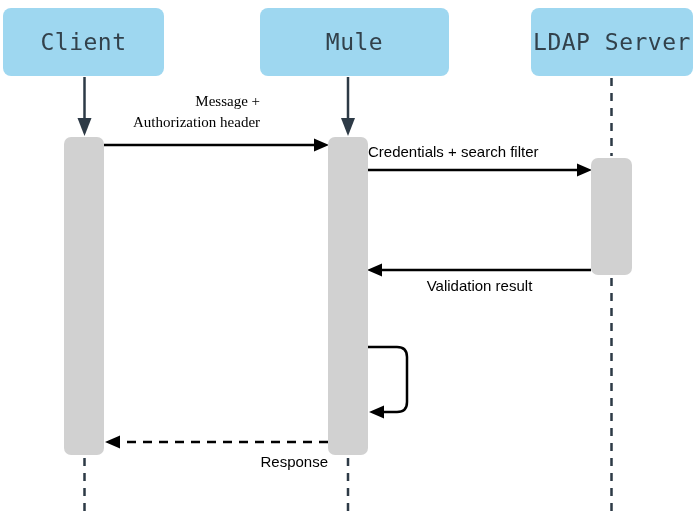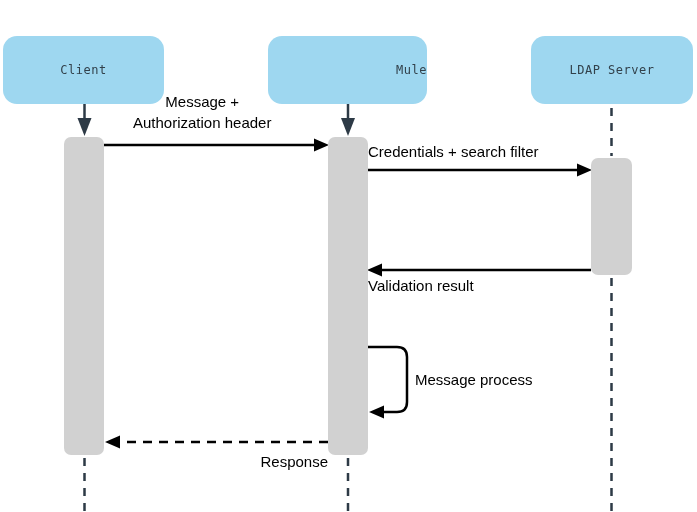--- a/index.html
+++ b/index.html
@@ -10,48 +10,48 @@
     --arrow-color:#000000;
     --background:#ffffff;
   }
   *{box-sizing:border-box;margin:0;padding:0;}
   html,body{width:697px;height:512px;background:var(--background);overflow:hidden;}
   .canvas{position:relative;width:697px;height:512px;background:var(--background);
           font-family:"Liberation Sans",sans-serif;}
   .overlay{position:absolute;left:0;top:0;width:697px;height:512px;}
 
   
-  .actor{position:absolute;top:8px;height:68px;border-radius:14px;
+  .actor{position:absolute;top:8px;height:68px;border-radius:8px;
          background:var(--actor-fill);color:var(--actor-text);
          display:flex;align-items:center;justify-content:center;
          font-family:"DejaVu Sans Mono","Liberation Mono",monospace;
-         font-size:12px;letter-spacing:0.5px;margin-top:28px;}
+         font-size:23px;letter-spacing:0.5px;}
   .actor-client{left:3px;width:161px;}
-  .actor-mule{left:268px;width:159px;justify-content:flex-end;}
+  .actor-mule{left:260px;width:189px;}
   .actor-ldap{left:531px;width:162px;}
 
   
   .activation{position:absolute;background:var(--activation-fill);border-radius:7px;}
   .act-client{left:64px;top:137px;width:40px;height:318px;}
   .act-mule{left:328px;top:137px;width:40px;height:318px;}
   .act-ldap{left:591px;top:158px;width:41px;height:117px;}
 
   
   .lifeline{stroke:var(--lifeline-color);stroke-width:2.5;stroke-dasharray:8 7;fill:none;}
   .drop-line{stroke:var(--lifeline-color);stroke-width:2.5;fill:none;}
   .drop-head{fill:var(--lifeline-color);stroke:none;}
   .msg-line{stroke:var(--arrow-color);stroke-width:2.5;fill:none;}
   .msg-line-dashed{stroke:var(--arrow-color);stroke-width:2.5;fill:none;stroke-dasharray:9 7;}
   .msg-head{fill:var(--arrow-color);stroke:none;}
 
   
   .msg-label{position:absolute;color:#000;font-size:15px;line-height:21px;}
-  .lbl-auth{left:133px;top:91px;white-space:pre-line;text-align:center;}
+  .lbl-auth{left:133px;top:91px;white-space:pre-line;text-align:right;font-family:Liberation Serif, serif;}
   .lbl-cred{left:368px;top:141px;width:223px;}
-  .lbl-valid{left:368px;top:275px;width:223px;text-align:left;}
+  .lbl-valid{left:368px;top:275px;width:223px;text-align:center;}
   .lbl-process{left:415px;top:369px;text-align:left;}
   .lbl-response{left:104px;top:451px;width:224px;text-align:right;}
 </style>
 </head>
 <body>
 
 <div class="canvas">
 
   <svg class="overlay" viewBox="0 0 697 512" xmlns="http://www.w3.org/2000/svg">
 
@@ -106,16 +106,15 @@
   </div>
 
   <div class="activation act-client"></div>
   <div class="activation act-mule"></div>
   <div class="activation act-ldap"></div>
 
   <div class="msg-label lbl-auth">Message +
 Authorization header</div>
   <div class="msg-label lbl-cred">Credentials + search filter</div>
   <div class="msg-label lbl-valid">Validation result</div>
-  <div class="msg-label lbl-process">Message process</div>
   <div class="msg-label lbl-response">Response</div>
 
 </div>
 
 </body></html>

